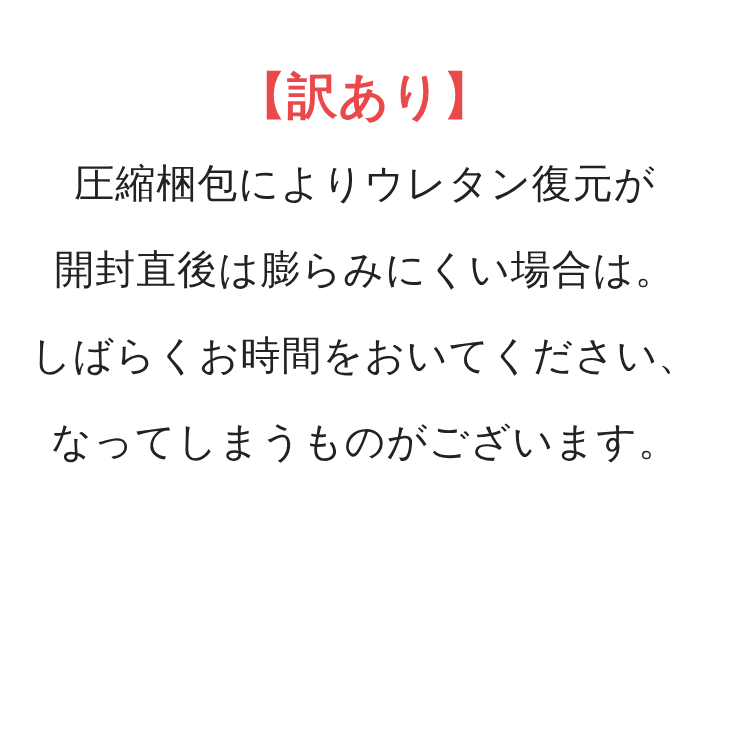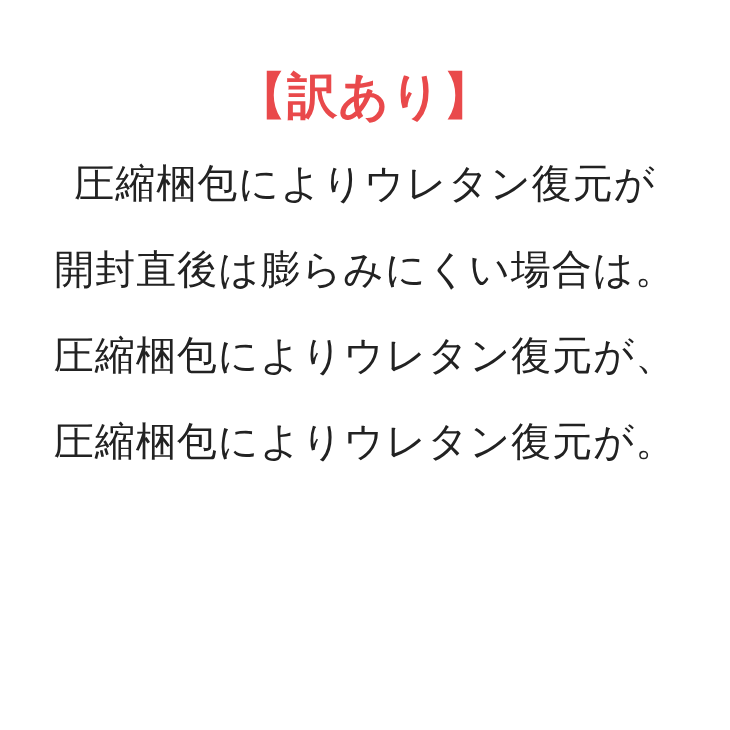--- a/index.html
+++ b/index.html
@@ -37,15 +37,15 @@
     color: #222222;
   }
 </style>
 </head>
 <body>
 
 <div class="notice">
   <h1 class="notice-title">【訳あり】</h1>
   <p class="notice-line">圧縮梱包によりウレタン復元が</p>
   <p class="notice-line">開封直後は膨らみにくい場合は。</p>
-  <p class="notice-line">圧縮梱包によりウレタン復元が、</p>
-  <p class="notice-line">圧縮梱包によりウレタン復元が。</p>
+  <p class="notice-line">しばらくお時間をおいてください、</p>
+  <p class="notice-line">なってしまうものがございます。</p>
 </div>
 
 </body></html>

